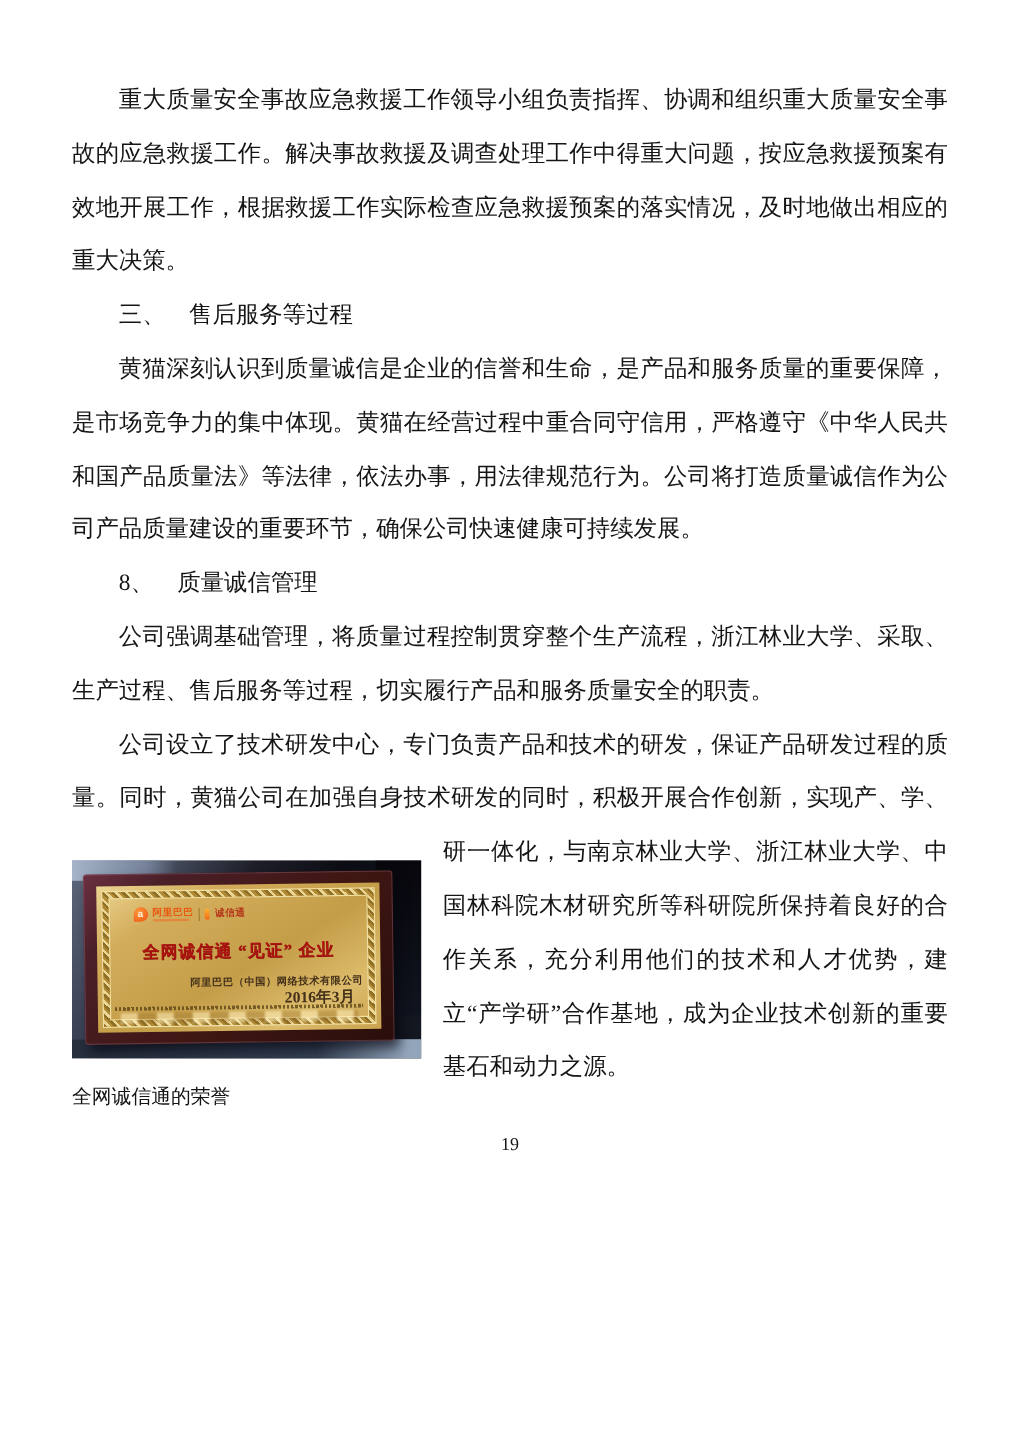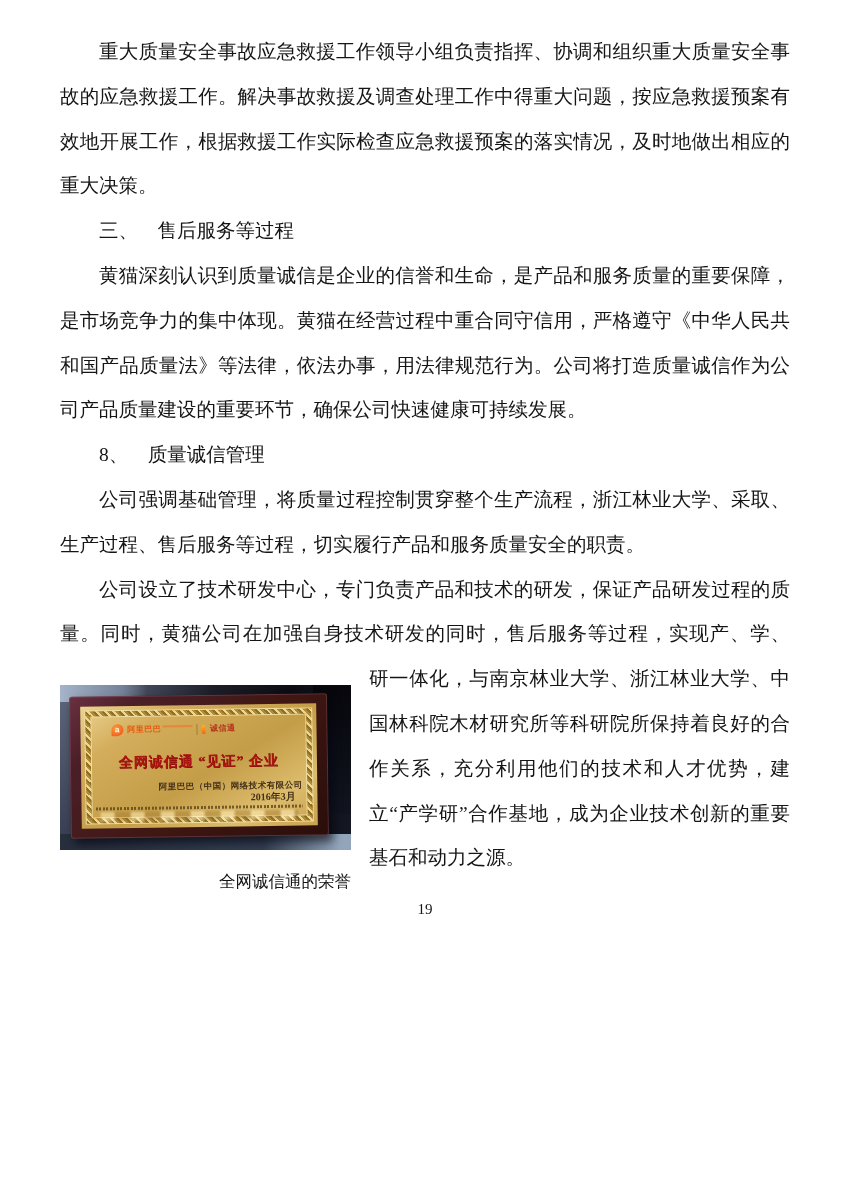--- a/index.html
+++ b/index.html
@@ -1,20 +1,20 @@
 <!DOCTYPE html>
 <html><head>
 <meta charset="utf-8">
 <style>
   * { margin: 0; padding: 0; box-sizing: border-box; }
   html, body { width: 850px; height: 1202px; background: #ffffff; overflow: hidden; }
   .page {
     width: 850px; height: 1202px;
     background: #ffffff;
-    padding: 30px 60px 0 60px;
+    padding: 62px 60px 0 60px;
     font-family: "Liberation Serif", "DejaVu Serif", serif;
     font-size: 19.5px;
     line-height: 44.8px;
     color: #151515;
     text-align: justify;
     position: relative;
   }
   .para { text-align: justify; }
   .indent { text-indent: 2em; }
   .justify-last { text-align-last: justify; }
@@ -74,21 +74,21 @@
     display: flex; align-items: center; gap: 4px;
     line-height: 1;
   }
   .ali-mark {
     width: 12px; height: 12px; border-radius: 50% 50% 50% 10%;
     background: radial-gradient(circle at 35% 35%, #ff9a3c, #f2641e 70%);
     color: #fff7e8; font-size: 8px; font-weight: bold;
     display: inline-flex; align-items: center; justify-content: center;
     font-family: "Liberation Sans", sans-serif;
   }
-  .ali-name-col { display: flex; flex-direction: row; gap: 1px; }
+  .ali-name-col { display: flex; flex-direction: column; gap: 1px; }
   .ali-name { font-size: 8px; font-weight: bold; color: #e8570f; letter-spacing: 0.5px; }
   .ali-sub { width: 30px; height: 2px; background: #e8803a; opacity: 0.85; }
   .logo-divider { width: 1px; height: 11px; background: #8f6f26; opacity: 0.7; }
   .ciq-spark {
     width: 4px; height: 9px; background: linear-gradient(#ffb02e, #f06a12);
     border-radius: 2px 2px 0 2px; display: inline-block; margin-right: 1px;
   }
   .ciq-name { font-size: 8px; font-weight: bold; color: #b5341a; letter-spacing: 0.5px; }
   .plate-title {
     position: absolute; left: 0; right: 0; top: 41%;
@@ -99,43 +99,43 @@
     text-shadow: 0.4px 0.4px 0 #7c0d09;
     line-height: 1;
   }
   .plate-company {
     position: absolute; right: 6%; top: 63%;
     font-size: 8.5px; font-weight: bold; color: #44301a;
     letter-spacing: 0.5px; line-height: 1;
   }
   .plate-date {
     position: absolute; right: 9%; top: 72.5%;
-    font-size: 10px; font-weight: bold; color: #44301a; line-height: 1;
+    font-size: 13px; font-weight: bold; color: #44301a; line-height: 1;
   }
   .fine-print-line {
     position: absolute; left: 6%; right: 6%; top: 83%;
     height: 2.5px;
     background: repeating-linear-gradient(to right, #5d4517 0 2px, rgba(93,69,23,0) 2px 3.5px);
     opacity: 0.8;
   }
   .plate-sheen {
     position: absolute; left: 8%; right: 8%; bottom: 6%; height: 7%;
     background: repeating-linear-gradient(to right, rgba(255,240,190,0.55) 0 14px, rgba(150,110,40,0.35) 14px 30px);
     filter: blur(1px);
   }
   figcaption {
     margin-top: 20px;
     font-size: 16.5px;
     line-height: 24px;
-    text-align: right;
+    text-align: left;
     text-indent: 0;
     color: #151515;
   }
   .page-number {
-    margin-top: 18px;
+    margin-top: 31px;
     text-align: center;
     font-size: 15px;
     line-height: 20px;
     font-family: "Liberation Serif", serif;
     clear: both;
   }
 </style>
 </head>
 <body>
 
@@ -146,21 +146,21 @@
   <p class="para indent">三、　售后服务等过程</p>
 
   <p class="para indent">黄猫深刻认识到质量诚信是企业的信誉和生命，是产品和服务质量的重要保障，是市场竞争力的集中体现。黄猫在经营过程中重合同守信用，严格遵守《中华人民共和国产品质量法》等法律，依法办事，用法律规范行为。公司将打造质量诚信作为公司产品质量建设的重要环节，确保公司快速健康可持续发展。</p>
 
   <p class="para indent">8、　质量诚信管理</p>
 
   <p class="para indent">公司强调基础管理，将质量过程控制贯穿整个生产流程，浙江林业大学、采取、生产过程、售后服务等过程，切实履行产品和服务质量安全的职责。</p>
 
 
 
-  <p class="para indent justify-last">公司设立了技术研发中心，专门负责产品和技术的研发，保证产品研发过程的质量。同时，黄猫公司在加强自身技术研发的同时，售后服务等过程，实现产、学、</p>
+  <p class="para indent justify-last">公司设立了技术研发中心，专门负责产品和技术的研发，保证产品研发过程的质量。同时，黄猫公司在加强自身技术研发的同时，积极开展合作创新，实现产、学、</p>
 
   <div class="wrap-section">
     <figure class="award-figure">
       <div class="photo">
         <div class="bg-top-left"></div>
         <div class="bg-left-strip"></div>
         <div class="bg-right-obj"></div>
         <div class="bg-bottom"></div>
         <div class="plaque">
           <div class="plate">

